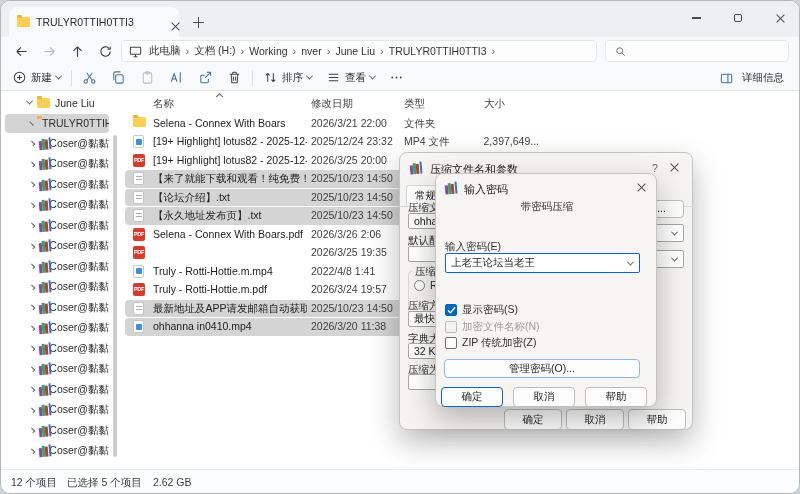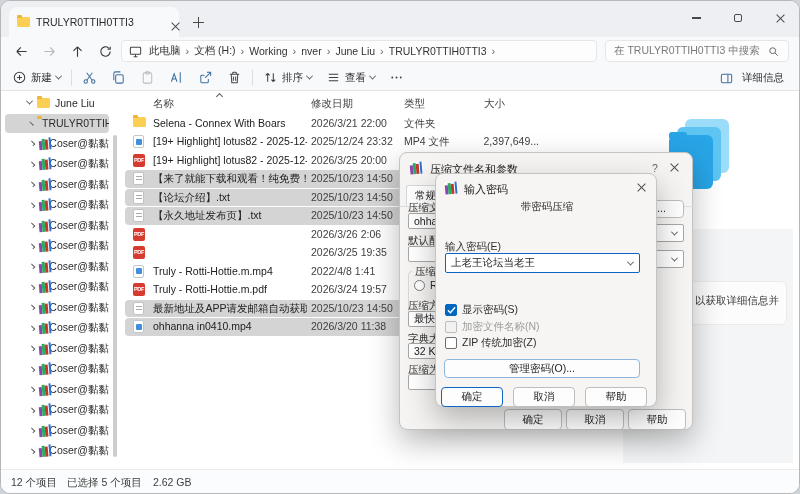--- a/index.html
+++ b/index.html
@@ -182,21 +182,20 @@
           <span class="sep">›</span>
           <span class="crumb">nver</span>
           <span class="sep">›</span>
           <span class="crumb">June Liu</span>
           <span class="sep">›</span>
           <span class="crumb">TRULYR0TTIH0TTI3</span>
           <span class="sep">›</span>
         </span>
     </div>
     <div id="searchbox">
-      <span class="ph">在 TRULYR0TTIH0TTI3 中搜索</span>
       <svg class="ic" width="13" height="13" viewBox="0 0 16 16">
           <circle cx="7" cy="7" r="3.6" stroke="#666" fill="none" stroke-width="1.2"></circle>
           <path d="M9.8 9.8L13.2 13.2" stroke="#666" stroke-width="1.2"></path>
         </svg>
     </div>
   </div>
 
   <div id="toolbar">
     <div class="tbtn" style="margin-left:4px">
       <svg class="ic" width="15" height="15" viewBox="0 0 16 16">
@@ -496,20 +495,21 @@
           </div>
           <div class="frow sel" style="top: 116px;">
             <span class="cicon icon-txt"></span>
             <span class="cname">【永久地址发布页】.txt</span>
             <span class="cdate">2025/10/23 14:50</span>
             <span class="ctype"></span>
             <span class="csize"></span>
           </div>
           <div class="frow" style="top: 134.5px;">
             <span class="cicon icon-pdf" data-label="PDF"></span>
+            <span class="cname">Selena - Connex With Boars.pdf</span>
             <span class="cdate">2026/3/26 2:06</span>
             <span class="ctype"></span>
             <span class="csize"></span>
           </div>
           <div class="frow" style="top: 153px;">
             <span class="cicon icon-pdf" data-label="PDF"></span>
             <span class="cdate">2026/3/25 19:35</span>
             <span class="ctype"></span>
             <span class="csize"></span>
           </div>
@@ -537,31 +537,20 @@
           <div class="frow sel" style="top: 227px;">
             <span class="cicon icon-mp4"></span>
             <span class="cname">ohhanna in0410.mp4</span>
             <span class="cdate">2026/3/20 11:38</span>
             <span class="ctype"></span>
             <span class="csize"></span>
           </div>
         </div>
     </div>
 
-    <div id="detailspane">
-      <div id="dp-lower"></div>
-      <div id="folderstack">
-        <div class="fs b1"></div>
-          <div class="fs b2"></div>
-          <div class="fs b3"></div>
-      </div>
-      <div id="dp-card">
-        <span class="hint">以获取详细信息并</span>
-      </div>
-    </div>
   </div>
 
   <div id="statusbar">
     <span style="left:10px">12 个项目</span>
     <span style="left:66px">已选择 5 个项目</span>
     <span style="left:152px">2.62 GB</span>
   </div>
 
   <div class="dlg" id="dlg-archive">
     <span class="icon-rar" style="position:absolute;left:10px;top:9px">

